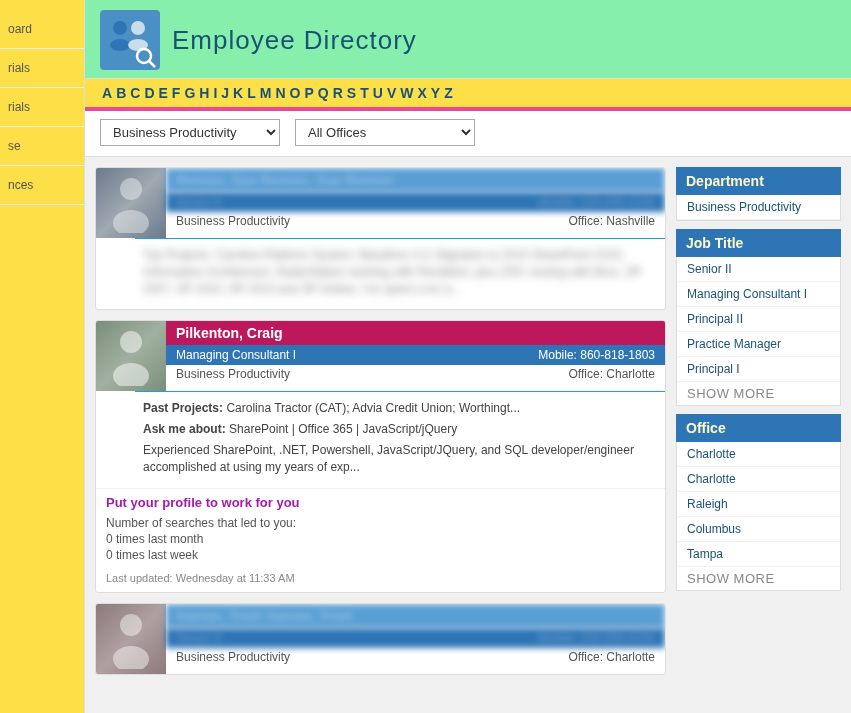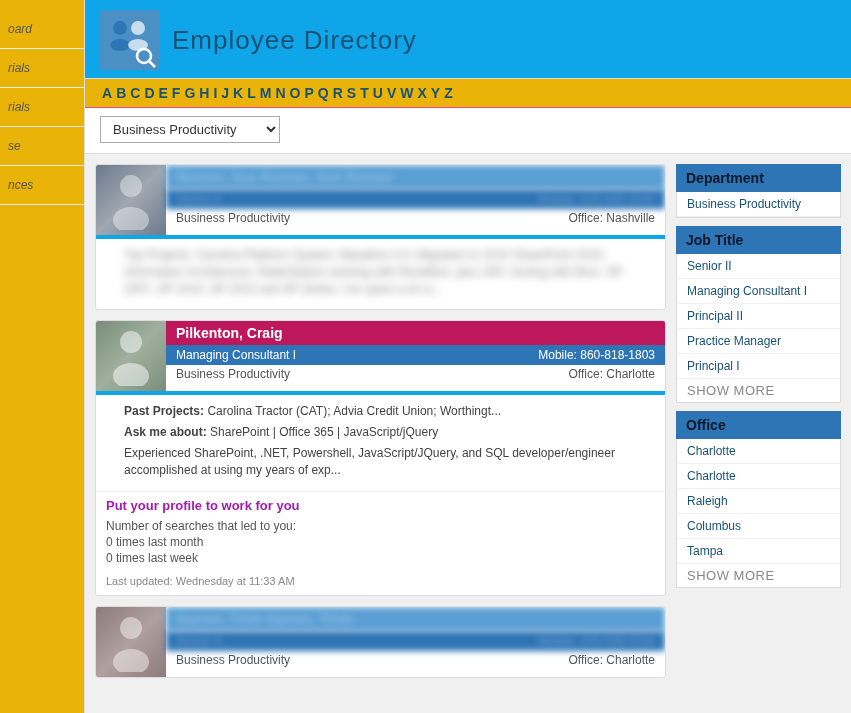--- a/index.html
+++ b/index.html
@@ -12,64 +12,63 @@
 
     .page-wrapper {
       display: flex;
       width: 851px;
       min-height: 713px;
     }
 
     
     .sidebar {
       width: 85px;
-      background: #eab308;
+      background: #fde047;
       border-right: 1px solid #ddd;
       display: flex;
       flex-direction: column;
       padding-top: 10px;
-      font-style: italic;
     }
     .sidebar-item {
       padding: 12px 8px;
       font-size: 12px;
       color: #555;
       cursor: pointer;
       border-bottom: 1px solid #eee;
     }
 
     
     .main-content {
       flex: 1;
       display: flex;
       flex-direction: column;
       overflow: hidden;
     }
 
     
     .header {
-      background: #0ea5e9;
+      background: #86efac;
       padding: 10px 15px 8px 15px;
       border-bottom: 1px solid #ddd;
       display: flex;
       align-items: center;
       gap: 12px;
     }
     .header-title {
       font-size: 26px;
       color: #1a5276;
       font-weight: 300;
       letter-spacing: 1px;
     }
 
     
     .alpha-nav {
-      background: #eab308;
+      background: #fde047;
       padding: 6px 15px;
-      border-bottom: 1px solid #ec4899;
+      border-bottom: 4px solid #ec4899;
     }
     .alpha-nav a {
       display: inline-block;
       color: #1a5276;
       font-size: 14px;
       font-weight: bold;
       margin: 0 2px;
       text-decoration: none;
       cursor: pointer;
     }
@@ -178,22 +177,23 @@
 
     .card-dept-row {
       padding: 2px 10px;
       font-size: 12px;
       color: #555;
       display: flex;
       justify-content: space-between;
     }
 
     .card-body {
-      padding: 8px 28px;
-      border-top: 4px solid #0ea5e9;
+      padding: 8px 8px;
+      border-top: 1px solid #0ea5e9;
+      margin-left: 39px;
     }
 
     .card-body p {
       font-size: 12px;
       color: #444;
       margin-bottom: 4px;
       line-height: 1.4;
     }
 
     .card-body span.label {
@@ -233,21 +233,21 @@
     }
 
     
     .right-panel {
       width: 165px;
       flex-shrink: 0;
     }
 
     .filter-section-header {
       background: #2e75b6;
-      color: #0f172a;
+      color: #fef9c3;
       padding: 6px 10px;
       font-size: 14px;
       font-weight: bold;
     }
 
     .filter-section-body {
       background: #fff;
       border: 1px solid #ddd;
       border-top: none;
       margin-bottom: 8px;
@@ -308,20 +308,28 @@
     </div>
 
     <div class="alpha-nav">
       <span id="alpha-links"><a>A</a><a>B</a><a>C</a><a>D</a><a>E</a><a>F</a><a>G</a><a>H</a><a>I</a><a>J</a><a>K</a><a>L</a><a>M</a><a>N</a><a>O</a><a>P</a><a>Q</a><a>R</a><a>S</a><a>T</a><a>U</a><a>V</a><a>W</a><a>X</a><a>Y</a><a>Z</a></span>
     </div>
 
     <div class="filter-row">
       <select>
         <option>Business Productivity</option>
         <option>All Departments</option>
+      </select>
+      <select>
+        <option>All Offices</option>
+        <option>Charlotte</option>
+        <option>Cincinnati</option>
+        <option>Raleigh</option>
+        <option>Columbus</option>
+        <option>Tampa</option>
       </select>
     </div>
 
     <div class="content-area">
 
       <div class="employee-list">
 
         <div class="employee-card">
           <div class="card-header-row">
             <div class="photo-placeholder photo-person-1">

